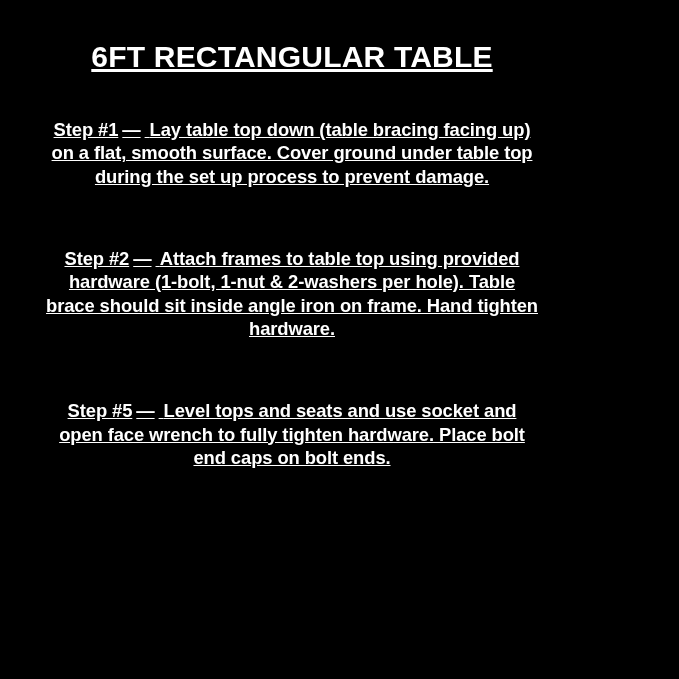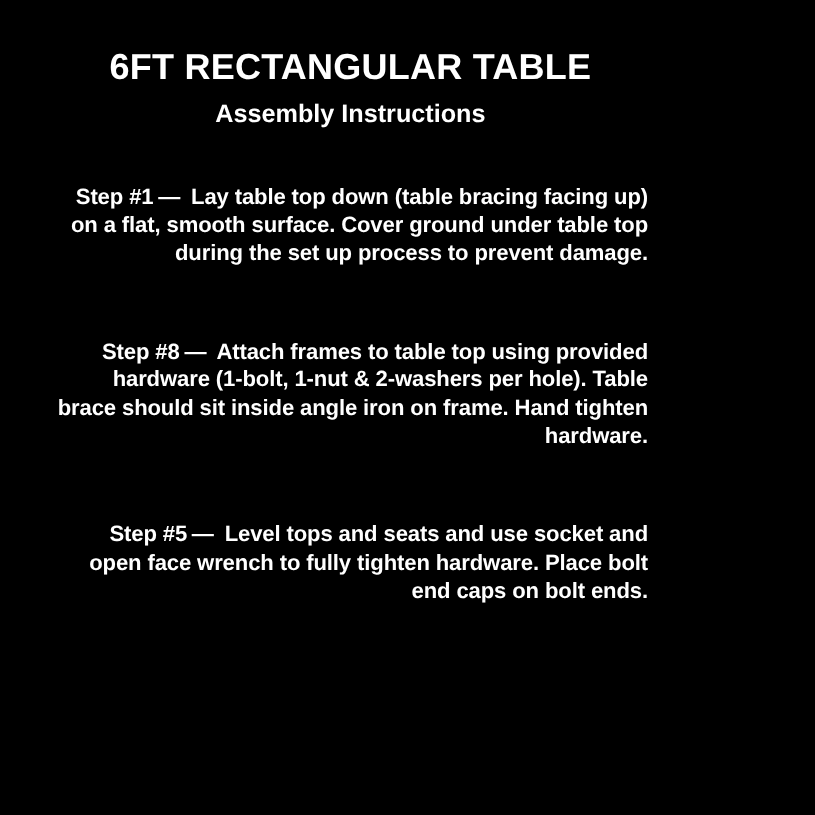--- a/index.html
+++ b/index.html
@@ -14,20 +14,21 @@
     color: #ffffff;
     overflow: hidden;
   }
   .page {
     width: 584px;
     height: 679px;
     box-sizing: border-box;
     padding: 36px 44px 20px 44px;
     display: flex;
     flex-direction: column;
+    text-decoration: underline;
   }
   .title {
     text-align: center;
     font-size: 30px;
     font-weight: bold;
     letter-spacing: 0.2px;
     line-height: 1.12;
     margin: 4px 0 0 0;
   }
   .subtitle {
@@ -40,45 +41,44 @@
     margin-top: 26px;
     display: flex;
     flex-direction: column;
     gap: 22px;
   }
   .step {
     font-size: 18.4px;
     font-weight: bold;
     line-height: 1.27;
     letter-spacing: -0.1px;
-    text-align: right;
+    text-align: center;
   }
   .step .label {
     white-space: nowrap;
   }
   .step .dash {
     padding: 0 4px;
   }
 </style>
 </head>
 <body>
 
 <div class="page">
 
   <h1 class="title">6FT RECTANGULAR TABLE</h1>
-  <h2 class="subtitle">Assembly Instructions</h2>
 
   <div class="steps">
 
     <p class="step">
       <span class="label">Step #1</span><span class="dash">—</span> <span>Lay table top down (table bracing facing up) on a flat, smooth surface. Cover ground under table top during the set up process to prevent damage.</span>
     </p>
 
     <p class="step">
-      <span class="label">Step #8</span><span class="dash">—</span> <span>Attach frames to table top using provided hardware (1-bolt, 1-nut &amp; 2-washers per hole). Table brace should sit inside angle iron on frame. Hand tighten hardware.</span>
+      <span class="label">Step #2</span><span class="dash">—</span> <span>Attach frames to table top using provided hardware (1-bolt, 1-nut &amp; 2-washers per hole). Table brace should sit inside angle iron on frame. Hand tighten hardware.</span>
     </p>
 
 
 
     <p class="step">
       <span class="label">Step #5</span><span class="dash">—</span> <span>Level tops and seats and use socket and open face wrench to fully tighten hardware. Place bolt end caps on bolt ends.</span>
     </p>
 
   </div>
 </div>

